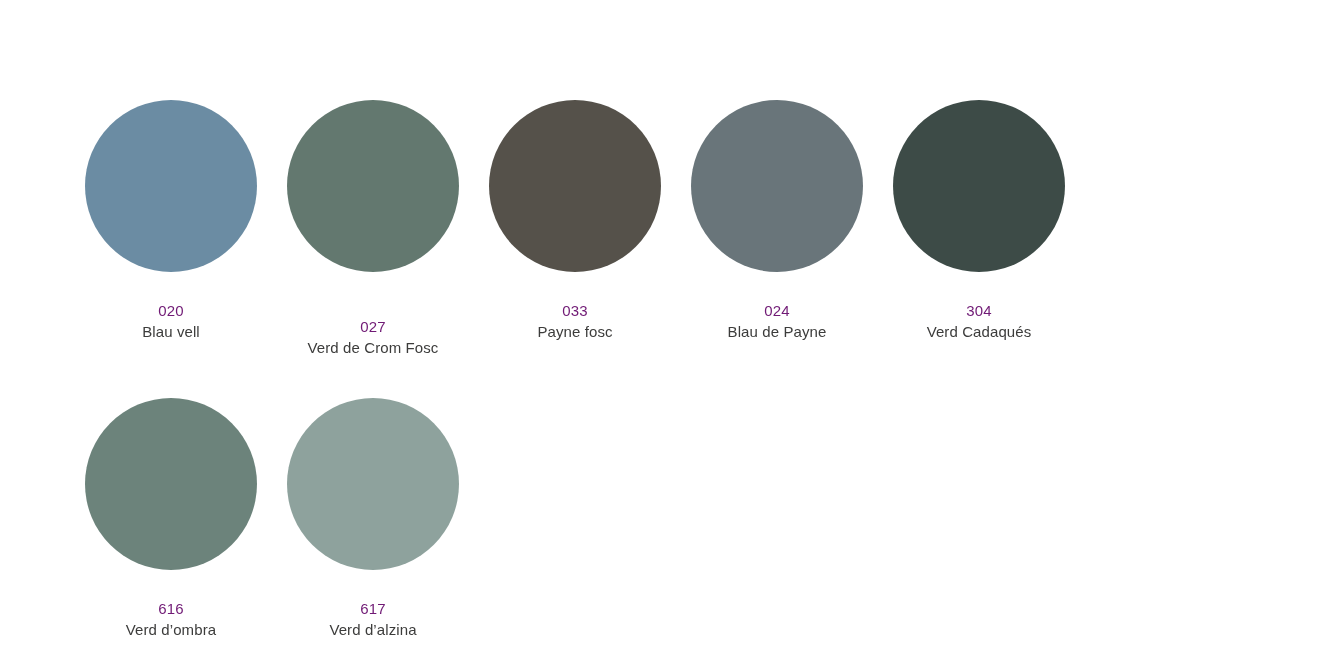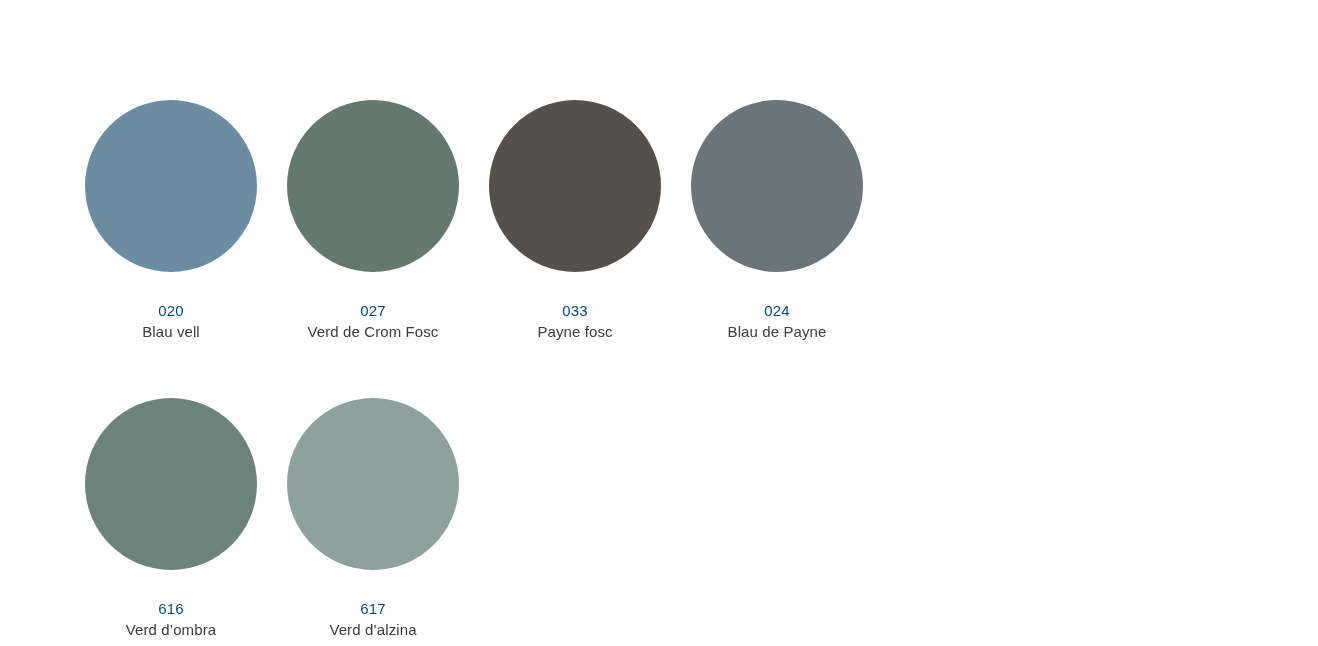--- a/index.html
+++ b/index.html
@@ -57,21 +57,21 @@
     margin-top: 28px;
     text-align: center;
     color: #3c3c3b;
     line-height: 1.42;
     letter-spacing: 0.1px;
   }
 
   .swatch-code {
     display: block;
     font-size: 15px;
-    color: #0c4a6e;
+    color: #701a75;
   }
 
   .swatch-name {
     display: block;
     font-size: 15px;
     color: #3c3c3b;
     white-space: nowrap;
     text-align: center;
   }
 </style>
@@ -81,39 +81,46 @@
 <div id="palette-sheet">
 
   <div class="swatch-row" id="swatch-row-1">
       <div class="swatch-cell" style="margin-left: 70px;">
         <span class="swatch-disc" style="background: rgb(107, 140, 163);"></span>
         <div class="swatch-caption">
           <span class="swatch-code">020</span>
           <span class="swatch-name">Blau vell</span>
         </div>
       </div>
-      <div class="swatch-cell" style="margin-left: 0px;">
+      <div class="swatch-cell" style="margin-left: 0px; gap: 16px;">
         <span class="swatch-disc" style="background: rgb(99, 120, 111);"></span>
         <div class="swatch-caption">
           <span class="swatch-code">027</span>
           <span class="swatch-name">Verd de Crom Fosc</span>
         </div>
       </div>
       <div class="swatch-cell" style="margin-left: 0px;">
         <span class="swatch-disc" style="background: rgb(85, 81, 74);"></span>
         <div class="swatch-caption">
           <span class="swatch-code">033</span>
           <span class="swatch-name">Payne fosc</span>
         </div>
       </div>
       <div class="swatch-cell" style="margin-left: 0px;">
         <span class="swatch-disc" style="background: rgb(105, 117, 122);"></span>
         <div class="swatch-caption">
           <span class="swatch-code">024</span>
           <span class="swatch-name">Blau de Payne</span>
+        </div>
+      </div>
+      <div class="swatch-cell" style="margin-left: 0px;">
+        <span class="swatch-disc" style="background: rgb(61, 75, 71);"></span>
+        <div class="swatch-caption">
+          <span class="swatch-code">304</span>
+          <span class="swatch-name">Verd Cadaqués</span>
         </div>
       </div>
     </div>
   <div class="swatch-row" id="swatch-row-2">
       <div class="swatch-cell" style="margin-left: 70px;">
         <span class="swatch-disc" style="background: rgb(108, 131, 123);"></span>
         <div class="swatch-caption">
           <span class="swatch-code">616</span>
           <span class="swatch-name">Verd d’ombra</span>
         </div>

